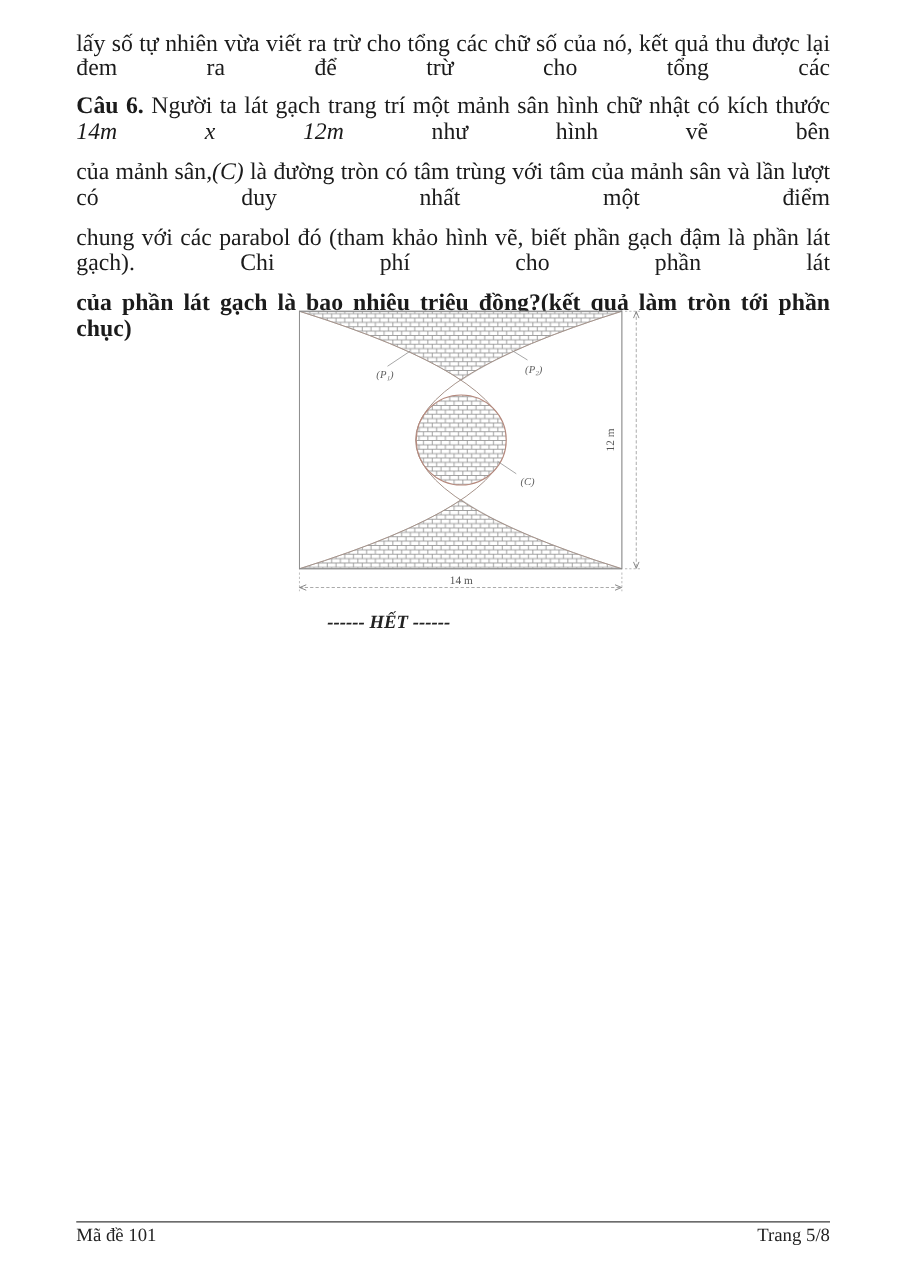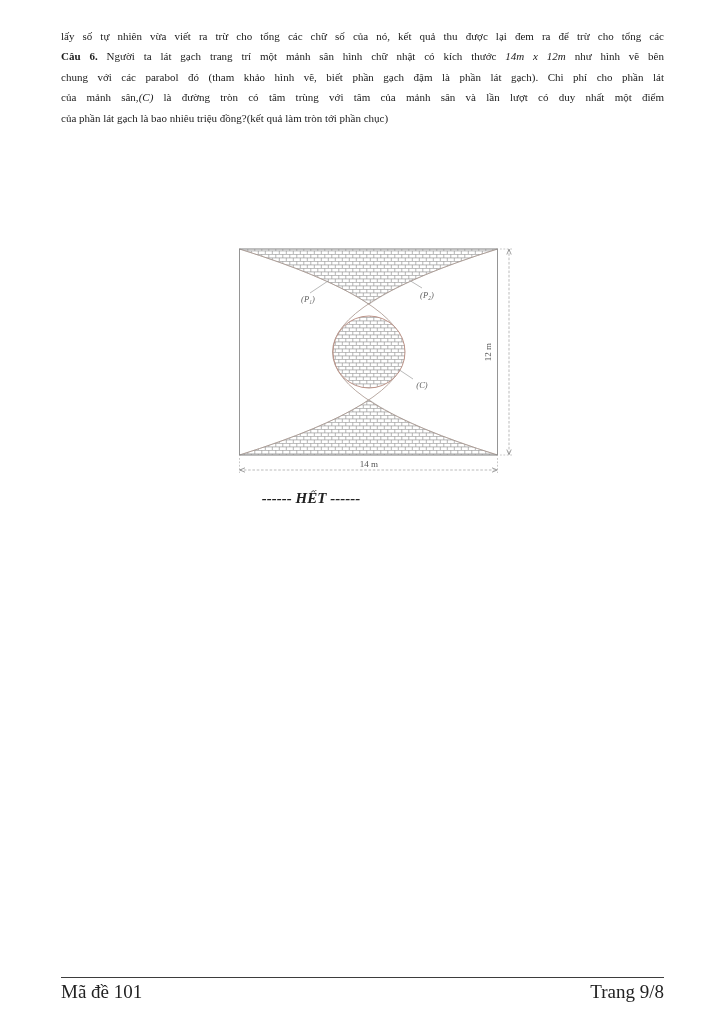--- a/index.html
+++ b/index.html
@@ -2,53 +2,53 @@
 <html><head>
 <meta charset="utf-8">
 <style>
   html,body{margin:0;padding:0;}
   body{
     width:725px;height:1024px;background:#ffffff;position:relative;
     font-family:"Liberation Serif", serif;color:#1b1b1b;overflow:hidden;
   }
   .textblock{position:absolute;left:61px;top:27px;width:603px;}
   .line{
-    font-size:11px;line-height:18.7px;
+    font-size:19px;line-height:18.7px;
     text-align:justify;text-align-last:justify;
     white-space:normal;
   }
-  .line.last{text-align-last:left;}
-  .q6 .line{line-height:20.8px;}
+  .line.last{text-align-last:left;font-weight:bold;}
+  .q6 .line{line-height:20.8px;margin-top:11px;}
   .qlabel{font-weight:bold;}
   .mathi{font-style:italic;}
   .figure{position:absolute;left:239px;top:247px;width:278px;height:232px;text-decoration:underline;}
   .het{
     position:absolute;left:0;top:490px;width:622px;text-align:center;
     font-weight:bold;font-style:italic;font-size:15px;color:#222;
   }
   .footer-rule{position:absolute;left:61px;top:977px;width:603px;border-top:1.6px solid #3d3d3d;height:0;}
   .footer{
     position:absolute;left:61px;top:981px;width:603px;display:flex;
-    justify-content:space-between;font-size:19px;color:#222;
+    justify-content:space-between;font-size:15px;color:#222;
   }
   svg text{font-family:"Liberation Serif", serif;}
 </style>
 </head>
 <body>
 
 <div class="textblock">
 
   <div>
     <div class="line">lấy số tự nhiên vừa viết ra trừ cho tổng các chữ số của nó, kết quả thu được lại đem ra để trừ cho tổng các</div>
   </div>
 
   <div class="q6">
     <div class="line"><span class="qlabel">Câu 6.</span><span> Người ta lát gạch trang trí một mảnh sân hình chữ nhật có kích thước </span><span class="mathi">14m x 12m</span><span> như hình vẽ bên</span></div>
+    <div class="line"><span>của mảnh sân,</span><span class="mathi">(C)</span><span> là đường tròn có tâm trùng với tâm của mảnh sân và lần lượt có duy nhất một điểm</span></div>
     <div class="line">chung với các parabol đó (tham khảo hình vẽ, biết phần gạch đậm là phần lát gạch). Chi phí cho phần lát</div>
-    <div class="line"><span>của mảnh sân,</span><span class="mathi">(C)</span><span> là đường tròn có tâm trùng với tâm của mảnh sân và lần lượt có duy nhất một điểm</span></div>
     <div class="line last">của phần lát gạch là bao nhiêu triệu đồng?(kết quả làm tròn tới phần chục)</div>
   </div>
 
 </div>
 
 <div class="figure">
   <svg width="278" height="232" viewBox="0 0 278 232" xmlns="http://www.w3.org/2000/svg">
     <defs>
       <pattern id="brick" width="7" height="7" patternUnits="userSpaceOnUse">
         <rect width="7" height="7" fill="#ffffff"></rect>
@@ -86,14 +86,14 @@
     <path d="M267.8,202.5 L270,207.7 L272.2,202.5" stroke="#777" stroke-width="0.7" fill="none"></path>
     <text x="252" y="105" font-size="9" fill="#555" text-anchor="middle" transform="rotate(-90 252 105)">12 m</text>
   </svg>
 </div>
 
 <div class="het">------ HẾT ------</div>
 
 <div class="footer-rule"></div>
 <div class="footer">
   <span>Mã đề 101</span>
-  <span>Trang 9/8</span>
+  <span>Trang 5/8</span>
 </div>
 
 </body></html>

